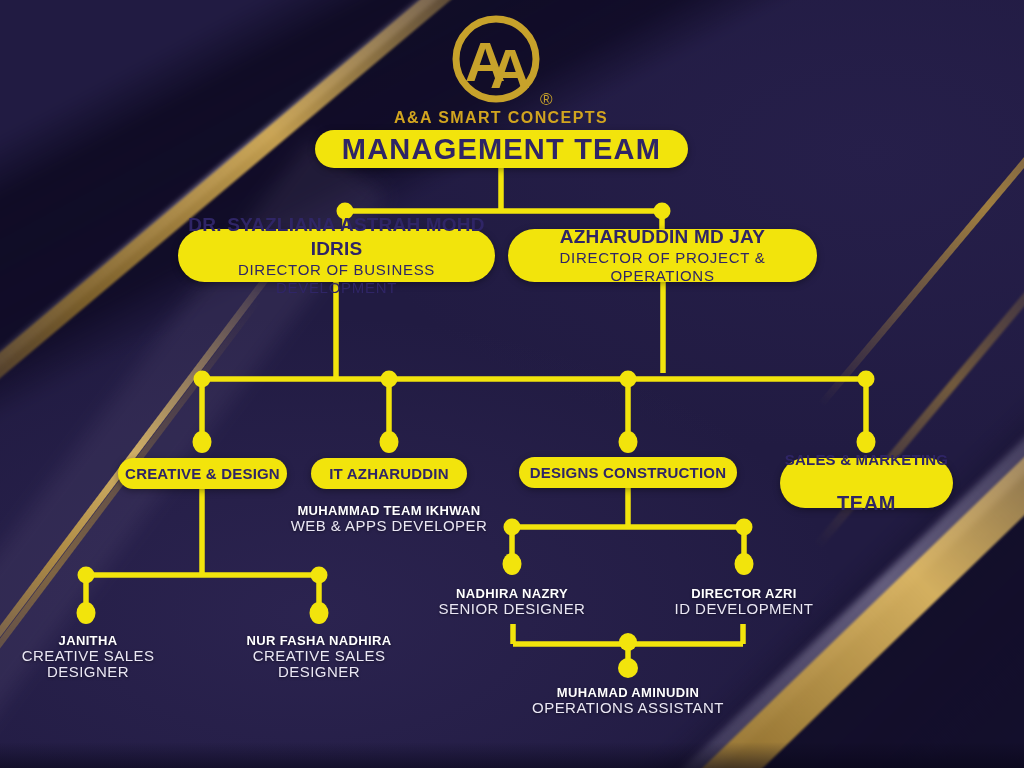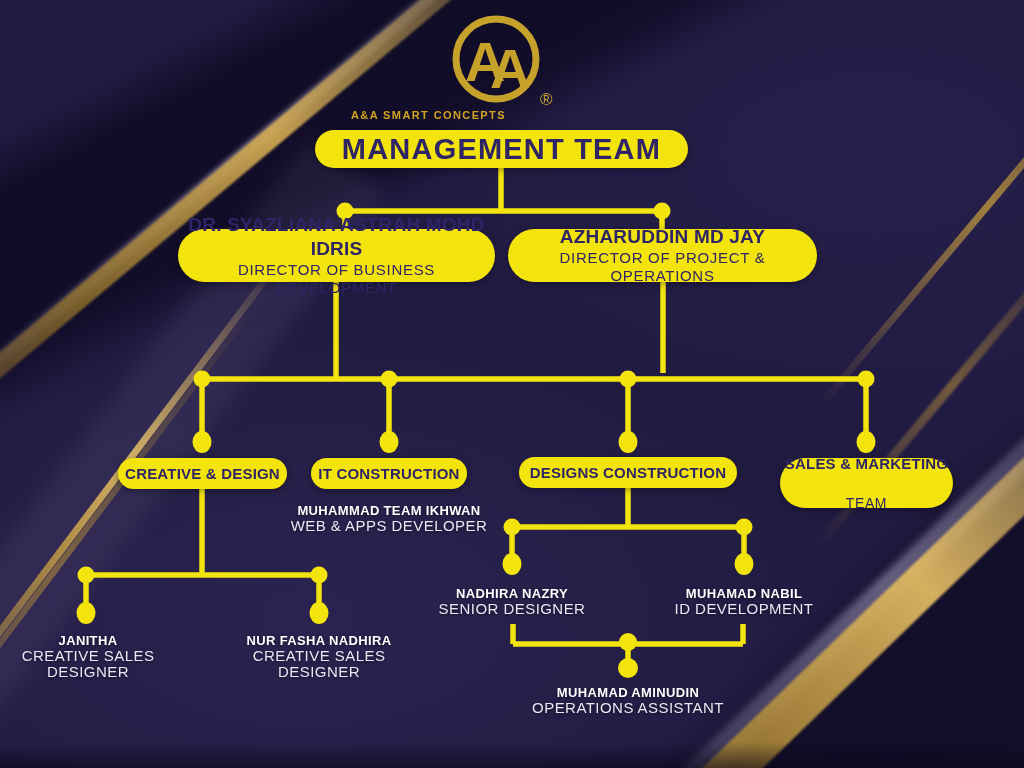--- a/index.html
+++ b/index.html
@@ -44,41 +44,41 @@
     transform:rotate(-50deg);filter:blur(.6px);}
   .s-gold4{left:952px;top:385px;width:420px;height:9px;margin:-4px 0 0 -210px;
     background:linear-gradient(90deg, rgba(180,140,56,0) 0%, rgba(178,140,56,.55) 50%, rgba(180,140,56,0) 100%);
     transform:rotate(-50deg);filter:blur(1px);}
   .s-darkbottom{left:0;right:0;bottom:0;height:26px;
     background:linear-gradient(to top, rgba(6,4,20,.55), rgba(6,4,20,0));}
 
   .connectors{position:absolute;left:0;top:0;}
 
   .logo{position:absolute;left:447px;top:8px;width:115px;height:102px;}
-  .brand{position:absolute;left:351px;top:109px;width:300px;text-align:left;
-    color:#D2A51F;font-weight:bold;font-size:11px;letter-spacing:1.4px;}
+  .brand{position:absolute;left:351px;top:109px;width:300px;text-align:center;
+    color:#D2A51F;font-weight:bold;font-size:16px;letter-spacing:1.4px;}
 
   .pill{position:absolute;background:#F2E40C;color:#2F2566;text-align:center;
     box-shadow:0 2px 7px rgba(0,0,0,.35);}
   .pill-title{left:315px;top:130px;width:373px;height:38px;border-radius:22px;
     font-weight:bold;font-size:29px;letter-spacing:1.2px;line-height:38px;}
   .pill-director{top:229px;height:53px;border-radius:27px;
     display:flex;flex-direction:column;justify-content:center;}
   .pill-director .nm{font-weight:bold;font-size:19px;letter-spacing:.2px;line-height:1.25;}
   .pill-director .rl{font-size:15px;letter-spacing:.7px;line-height:1.25;}
   .dir-left{left:178px;width:317px;}
   .dir-right{left:508px;width:309px;}
   .pill-dept{top:458px;height:31px;border-radius:16px;
     font-weight:bold;font-size:15px;letter-spacing:.2px;line-height:31px;}
   .dept-creative{left:118px;width:169px;}
   .dept-it{left:311px;width:156px;}
   .dept-designs{left:519px;top:457px;width:218px;}
   .dept-sales{left:780px;top:458px;width:173px;height:50px;border-radius:25px;
     line-height:1.3;display:flex;flex-direction:column;justify-content:center;gap:20px;}
-  .dept-sales .l2{font-weight:normal;font-size:14px;letter-spacing:.6px;}
+  .dept-sales .l2{font-weight:bold;font-size:20px;letter-spacing:.6px;}
 
   .member{position:absolute;text-align:center;color:#fff;
     text-shadow:0 1px 3px rgba(0,0,0,.45);}
   .member .nm{font-weight:bold;font-size:13px;letter-spacing:.35px;line-height:15px;}
   .member .rl{font-weight:normal;font-size:15px;letter-spacing:.45px;line-height:16px;color:#EAE7F4;}
   .m-nabil{left:289px;top:503px;width:200px;}
   .m-janitha{left:-12px;top:633px;width:200px;}
   .m-fasha{left:219px;top:633px;width:200px;}
   .m-nazry{left:412px;top:586px;width:200px;}
   .m-azri{left:644px;top:586px;width:200px;}
@@ -171,21 +171,21 @@
   <div class="pill pill-director dir-left">
     <div class="nm">DR. SYAZLIANA ASTRAH MOHD IDRIS</div>
     <div class="rl">DIRECTOR OF BUSINESS DEVELOPMENT</div>
   </div>
   <div class="pill pill-director dir-right">
     <div class="nm">AZHARUDDIN MD JAY</div>
     <div class="rl">DIRECTOR OF PROJECT &amp; OPERATIONS</div>
   </div>
 
   <div class="pill pill-dept dept-creative">CREATIVE &amp; DESIGN</div>
-  <div class="pill pill-dept dept-it">IT CONSTRUCTION</div>
+  <div class="pill pill-dept dept-it">IT AZHARUDDIN</div>
   <div class="pill pill-dept dept-designs">DESIGNS CONSTRUCTION</div>
   <div class="pill pill-dept dept-sales">
     <div class="l1">SALES &amp; MARKETING</div>
     <div class="l2">TEAM</div>
   </div>
 
   <div class="member m-nabil">
     <div class="nm">MUHAMMAD TEAM IKHWAN</div>
     <div class="rl">WEB &amp; APPS DEVELOPER</div>
   </div>
@@ -195,21 +195,21 @@
   </div>
   <div class="member m-fasha">
     <div class="nm">NUR FASHA NADHIRA</div>
     <div class="rl">CREATIVE SALES DESIGNER</div>
   </div>
   <div class="member m-nazry">
     <div class="nm">NADHIRA NAZRY</div>
     <div class="rl">SENIOR DESIGNER</div>
   </div>
   <div class="member m-azri">
-    <div class="nm">MUHAMAD NABIL</div>
+    <div class="nm">DIRECTOR AZRI</div>
     <div class="rl">ID DEVELOPMENT</div>
   </div>
   <div class="member m-aminudin">
     <div class="nm">MUHAMAD AMINUDIN</div>
     <div class="rl">OPERATIONS ASSISTANT</div>
   </div>
 
 </div>
 
 </body></html>

